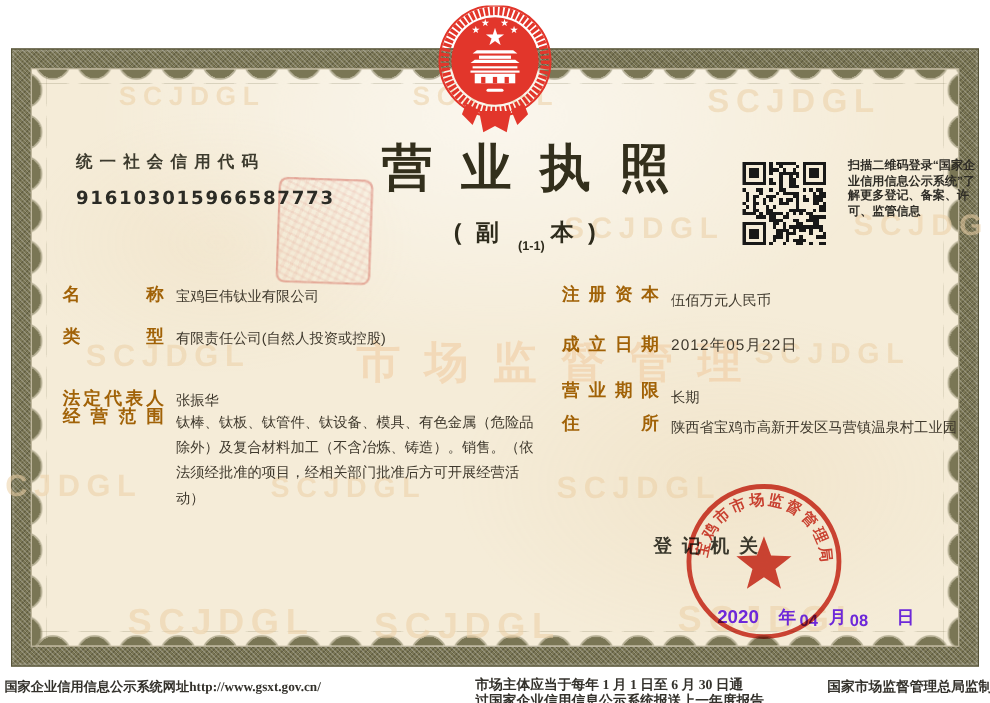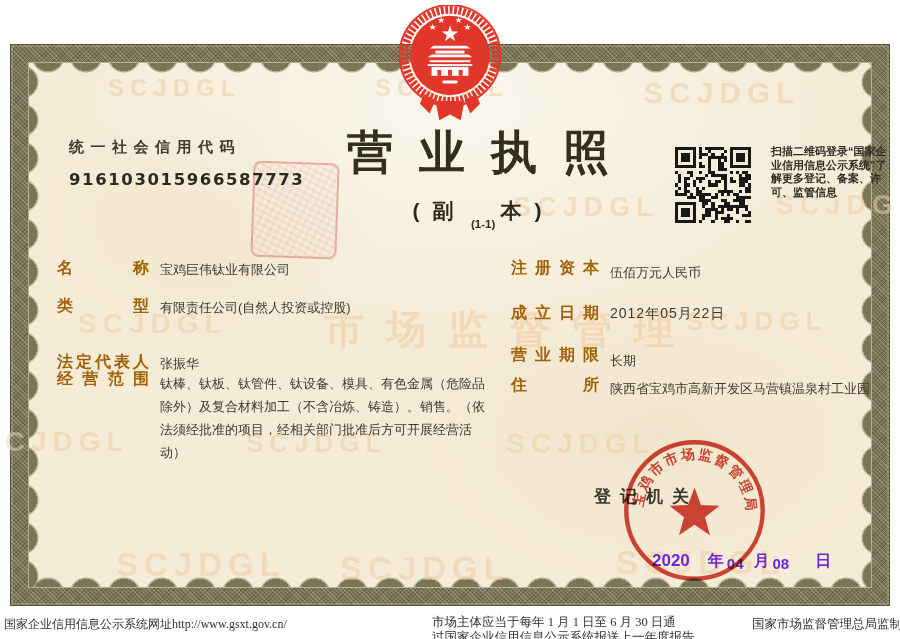--- a/index.html
+++ b/index.html
@@ -73,21 +73,21 @@
             mix-blend-mode:multiply;opacity:.92;}
   .stamp{position:absolute;left:252px;top:162px;width:82px;height:92px;z-index:3;
          border:2px solid rgba(200,55,45,.32);border-radius:8px;transform:rotate(2deg);
          background:
            repeating-linear-gradient(115deg,rgba(200,55,45,.06) 0 3px,transparent 3px 7px),
            repeating-linear-gradient(25deg,rgba(200,55,45,.08) 0 2px,transparent 2px 6px);
          filter:blur(.4px);}
   #emblem-svg{position:absolute;left:394px;top:5px;width:112px;height:126px;z-index:6;}
 
   
-  .ft{position:absolute;font-family:"Liberation Serif",serif;color:#33312b;font-weight:400;z-index:4;}
+  .ft{position:absolute;font-family:"Liberation Serif",serif;color:#33312b;font-weight:700;z-index:4;}
   .ft-left{left:4px;top:616px;font-size:12px;white-space:nowrap;}
   .ft-mid{left:432px;top:615px;width:320px;font-size:12.5px;line-height:14.5px;}
   .ft-right{left:752px;top:616px;font-size:12.5px;white-space:nowrap;}
 </style>
 </head>
 <body>
 
 <div class="frame">
   <div class="paper">
     <div class="sc sc-top"></div>

